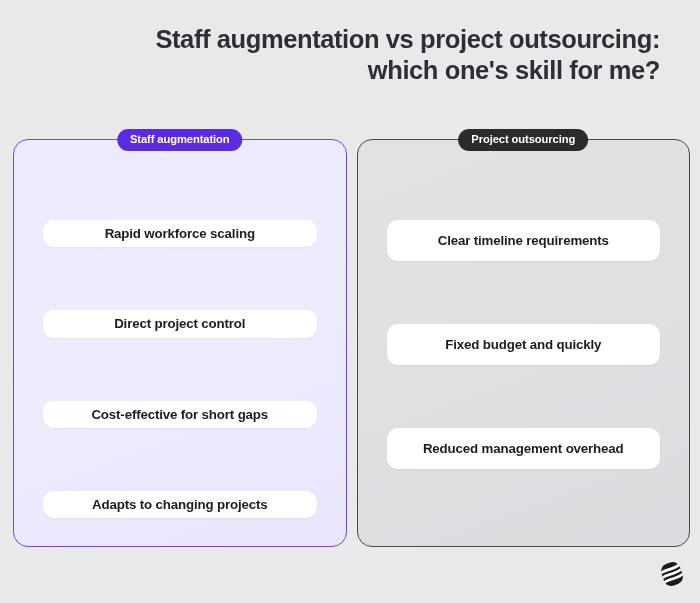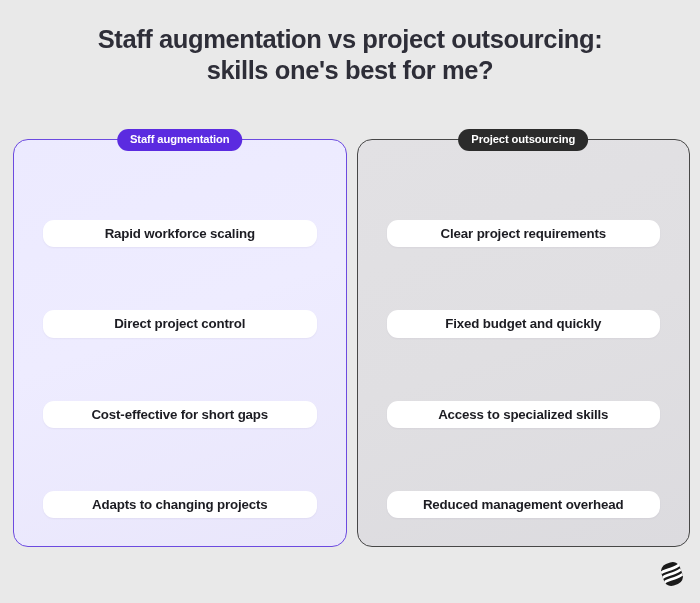--- a/index.html
+++ b/index.html
@@ -21,21 +21,21 @@
     height: 603px;
     box-sizing: border-box;
   }
 
   
   .title-block {
     position: absolute;
     top: 24px;
     left: 0;
     width: 700px;
-    text-align: center;
+    text-align: right;
     padding: 0 40px;
     box-sizing: border-box;
   }
   .title-line {
     display: block;
     font-size: 25.5px;
     line-height: 31px;
     font-weight: 700;
     color: #2e2e38;
     letter-spacing: -0.4px;
@@ -123,21 +123,21 @@
     height: 30px;
   }
 </style>
 </head>
 <body>
 
 <div id="infographic">
 
   <div class="title-block">
     <span class="title-line">Staff augmentation vs project outsourcing:</span>
-    <span class="title-line">skills one's best for me?</span>
+    <span class="title-line">which one's skill for me?</span>
   </div>
 
   <div class="columns">
 
     <div class="column purple">
       <div class="badge purple-badge">Staff augmentation</div>
 
       <div class="card">
         <span class="card-label">Rapid workforce scaling</span>
       </div>
@@ -149,27 +149,24 @@
       </div>
       <div class="card">
         <span class="card-label">Adapts to changing projects</span>
       </div>
     </div>
 
     <div class="column dark">
       <div class="badge dark-badge">Project outsourcing</div>
 
       <div class="card">
-        <span class="card-label">Clear project requirements</span>
+        <span class="card-label">Clear timeline requirements</span>
       </div>
       <div class="card">
         <span class="card-label">Fixed budget and quickly</span>
-      </div>
-      <div class="card">
-        <span class="card-label">Access to specialized skills</span>
       </div>
       <div class="card">
         <span class="card-label">Reduced management overhead</span>
       </div>
     </div>
 
   </div>
 
   <div class="logo">
     <svg width="30" height="30" viewBox="0 0 30 30">

